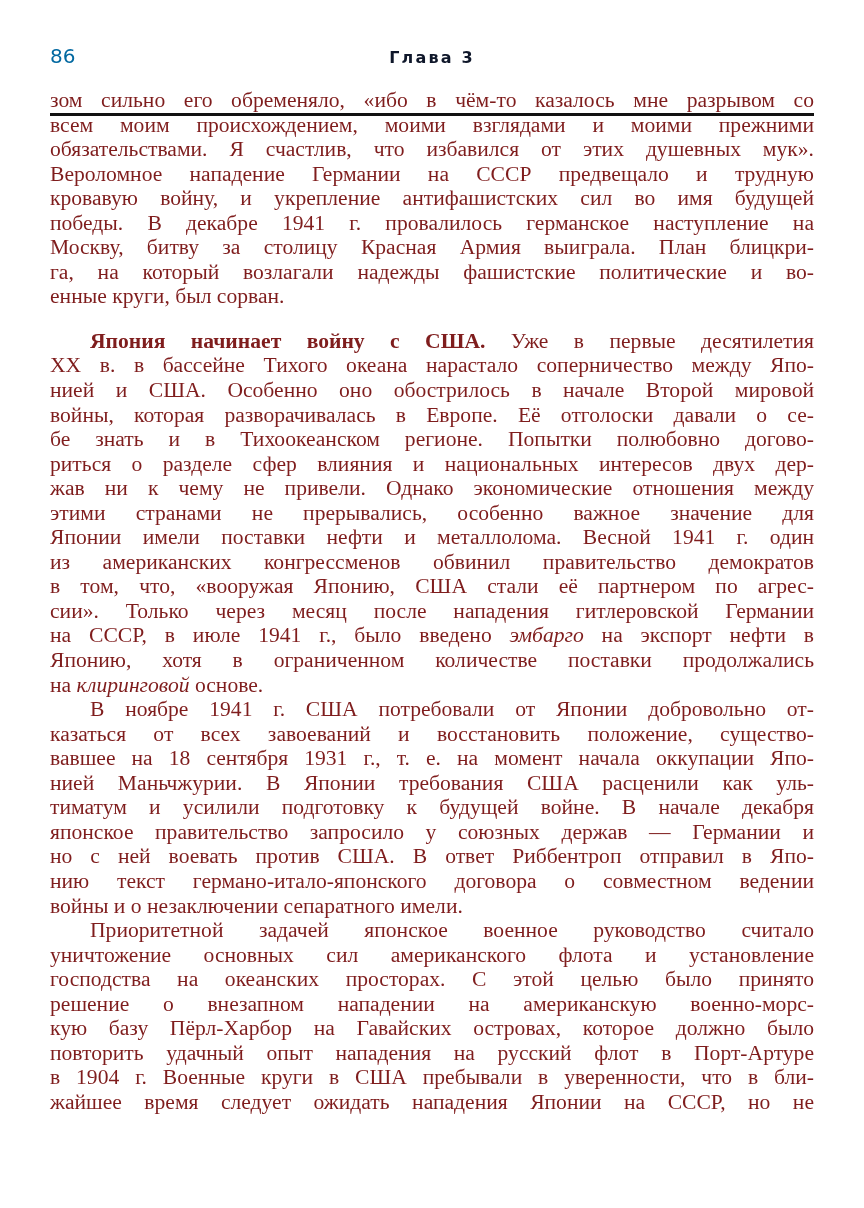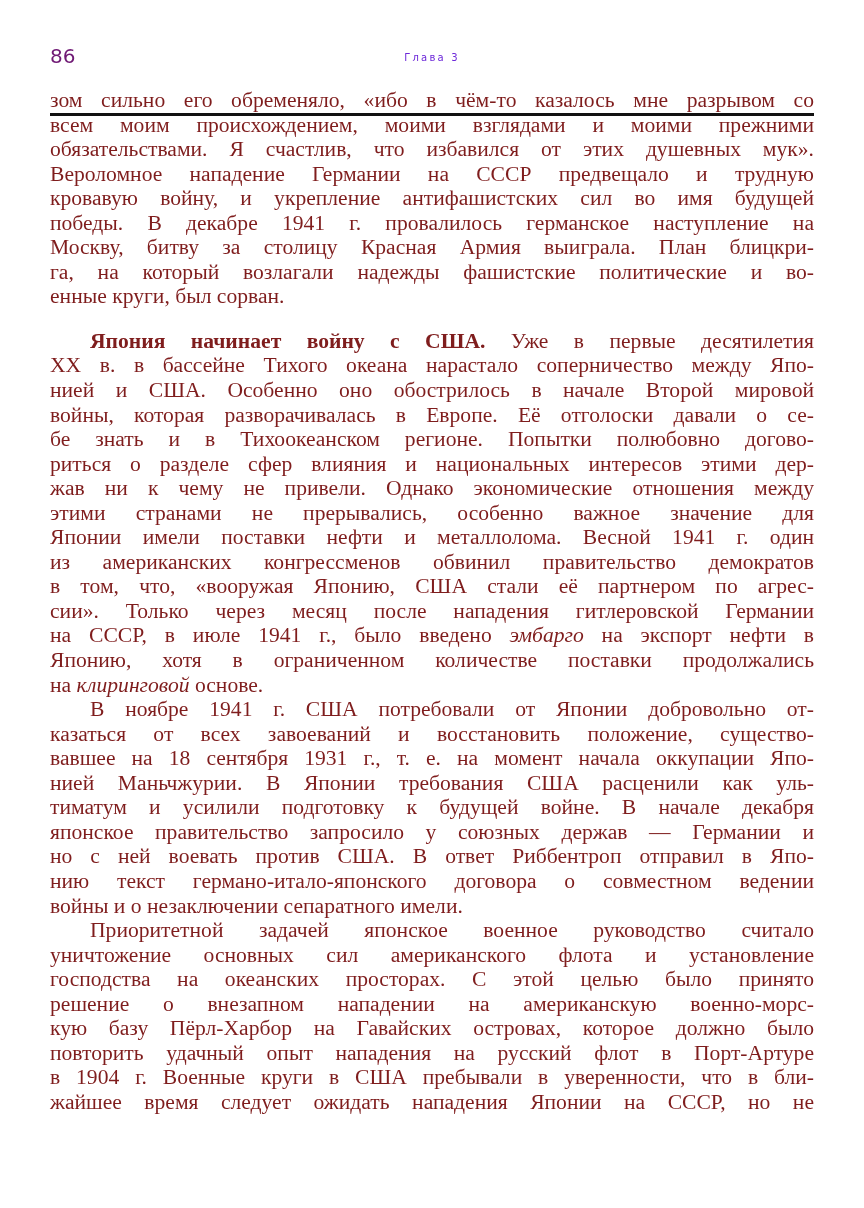--- a/index.html
+++ b/index.html
@@ -27,34 +27,34 @@
     width: 764px;
     height: 26px;
   }
   .page-number {
     position: absolute;
     left: 0;
     top: 0;
     font-family: "DejaVu Sans", sans-serif;
     font-size: 20px;
     line-height: 24px;
-    color: #701a75;
+    color: #0369a1;
   }
   .chapter-title {
     position: absolute;
     left: 0;
     width: 764px;
     top: 5px;
     text-align: center;
     font-family: "DejaVu Sans", sans-serif;
-    font-weight: normal;
-    font-size: 10px;
+    font-weight: bold;
+    font-size: 16px;
     letter-spacing: 2.2px;
     line-height: 18px;
-    color: #6d28d9;
+    color: #0f172a;
   }
   .header-rule {
     position: absolute;
     left: 0;
     top: 69px;
     width: 764px;
     height: 3px;
     background: #111;
   }
   .body-text {
@@ -116,21 +116,21 @@
       <span class="line">га, на который возлагали надежды фашистские политические и во-</span>
       <span class="line last">енные круги, был сорван.</span>
     </p>
 
     <p class="para gap-before">
       <span class="line indent"><span class="bold">Япония начинает войну с США.</span><span> Уже в первые десятилетия</span></span>
       <span class="line">XX в. в бассейне Тихого океана нарастало соперничество между Япо-</span>
       <span class="line">нией и США. Особенно оно обострилось в начале Второй мировой</span>
       <span class="line">войны, которая разворачивалась в Европе. Её отголоски давали о се-</span>
       <span class="line">бе знать и в Тихоокеанском регионе. Попытки полюбовно догово-</span>
-      <span class="line">риться о разделе сфер влияния и национальных интересов этими дер-</span>
+      <span class="line">риться о разделе сфер влияния и национальных интересов двух дер-</span>
       <span class="line">жав ни к чему не привели. Однако экономические отношения между</span>
       <span class="line">этими странами не прерывались, особенно важное значение для</span>
       <span class="line">Японии имели поставки нефти и металлолома. Весной 1941 г. один</span>
       <span class="line">из американских конгрессменов обвинил правительство демократов</span>
       <span class="line">в том, что, «вооружая Японию, США стали её партнером по агрес-</span>
       <span class="line">сии». Только через месяц после нападения гитлеровской Германии</span>
       <span class="line"><span>на СССР, в июле 1941 г., было введено </span><span class="ital">эмбарго</span><span> на экспорт нефти в</span></span>
       <span class="line">Японию, хотя в ограниченном количестве поставки продолжались</span>
       <span class="line last"><span>на </span><span class="ital">клиринговой</span><span> основе.</span></span>
     </p>

